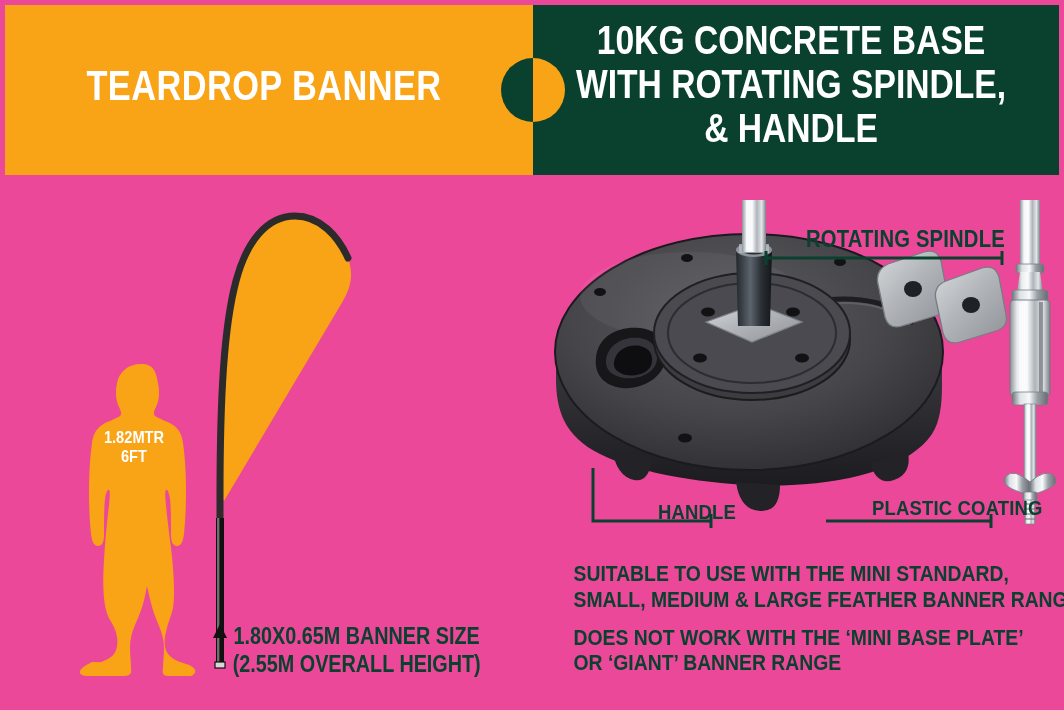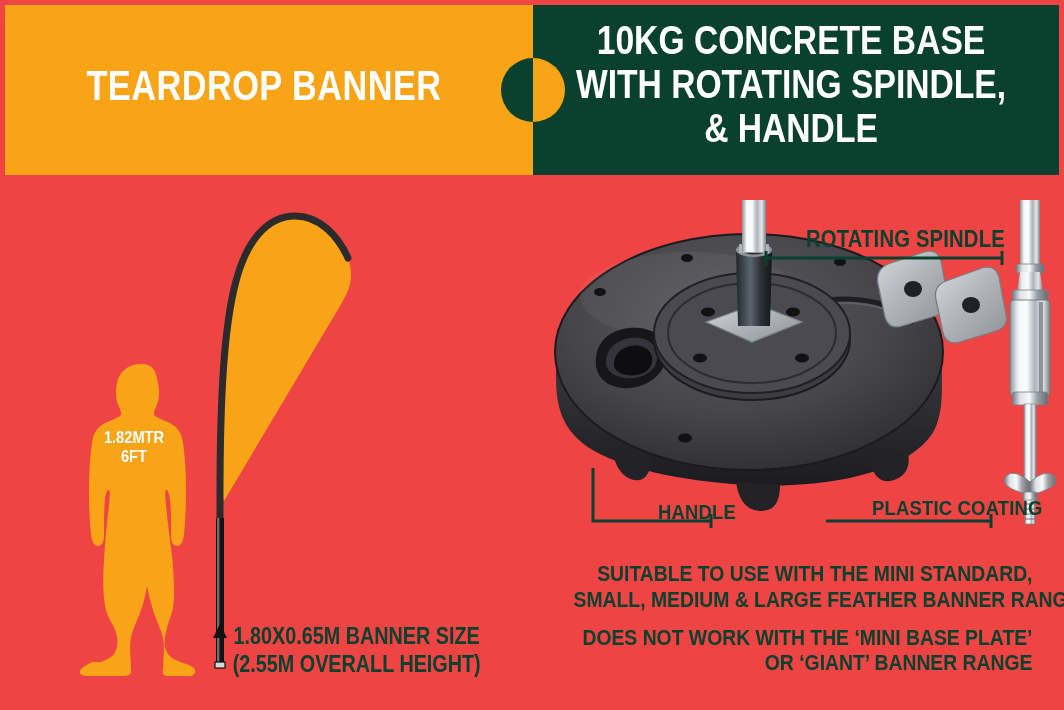--- a/index.html
+++ b/index.html
@@ -7,21 +7,21 @@
     padding: 0;
     background: #ffffff;
   }
   body {
     font-family: "Liberation Sans", sans-serif;
   }
   #infographic {
     position: relative;
     width: 1064px;
     height: 710px;
-    background: #ef4444;
+    background: #ec4899;
     overflow: hidden;
   }
 
   
   .header {
     position: absolute;
     left: 5px;
     top: 5px;
     width: 1054px;
     height: 170px;
@@ -192,21 +192,21 @@
   }
 
   .leaders { position: absolute; left: 0; top: 0; width: 1064px; height: 710px; pointer-events: none; }
 
   
   .bottom-note {
     position: absolute;
     left: 548px;
     top: 562px;
     width: 510px;
-    text-align: right;
+    text-align: left;
     color: #0A402E;
     font-size: 21.5px;
     font-weight: bold;
     line-height: 1.2;
   }
   .bottom-note .para { transform: scaleX(0.9); transform-origin: center top; white-space: nowrap; }
   .bottom-note .para.second { margin-top: 12px; }
   .bottom-note .para span { display: block; }
 </style>
 </head>

